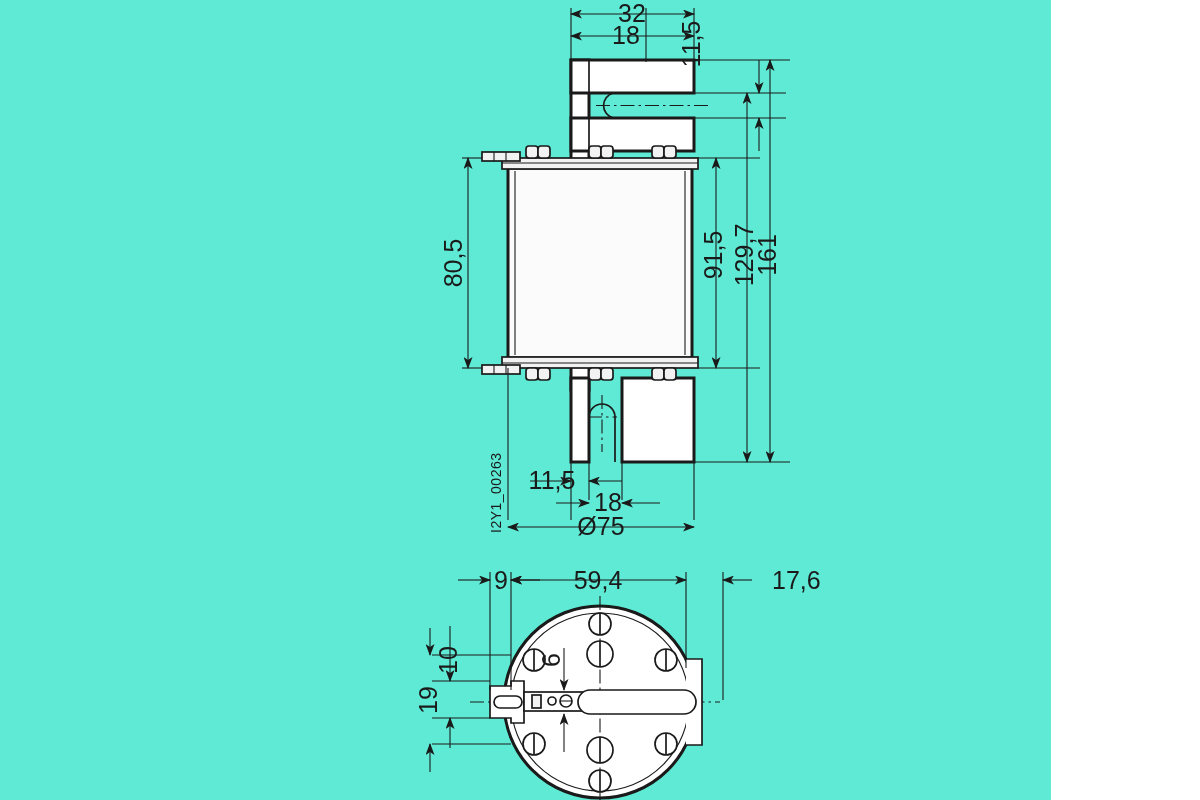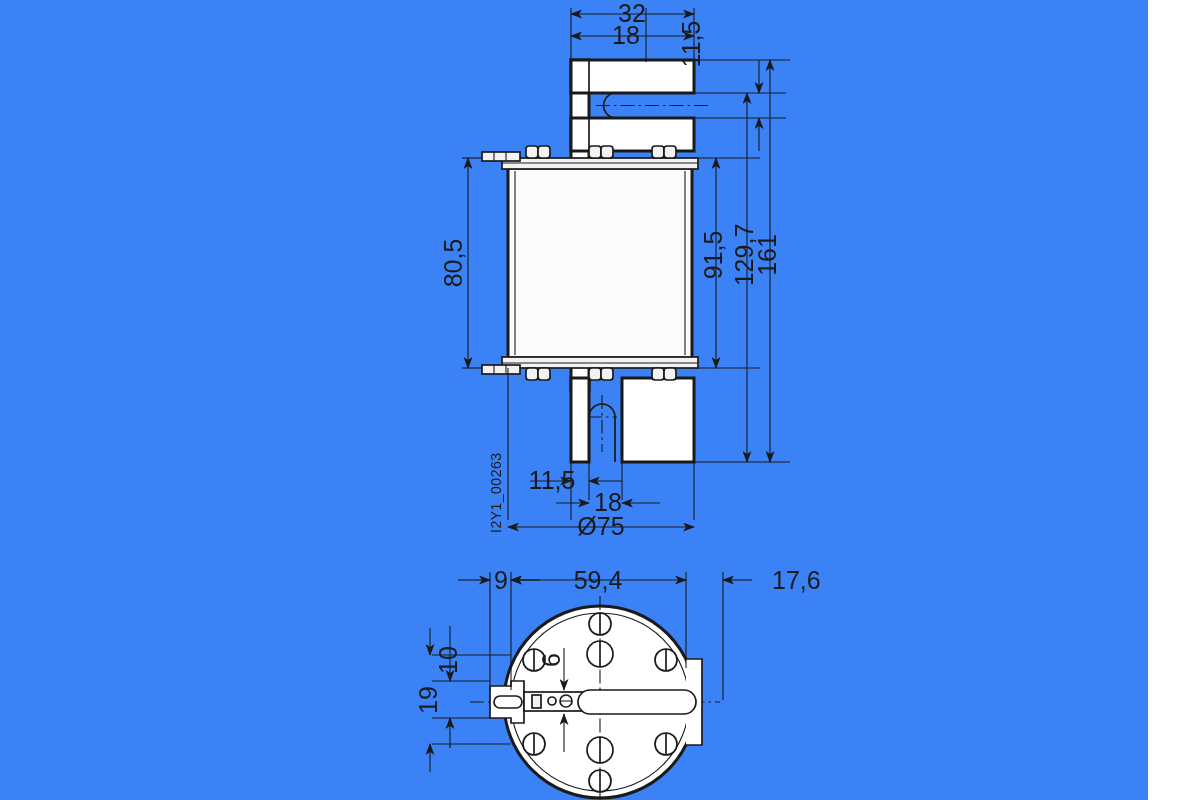--- a/index.html
+++ b/index.html
@@ -6,23 +6,23 @@
   html, body {
     margin: 0;
     padding: 0;
     background: #ffffff;
   }
   body {
     font-family: "Liberation Sans", sans-serif;
   }
   #stage {
     position: relative;
-    width: 1148px;
+    width: 1051px;
     height: 800px;
-    background: #3b82f6;
+    background: #5eead4;
     overflow: hidden;
   }
   #drawing {
     position: absolute;
     left: 0;
     top: 0;
     width: 1200px;
     height: 800px;
   }
   .dim-text {

